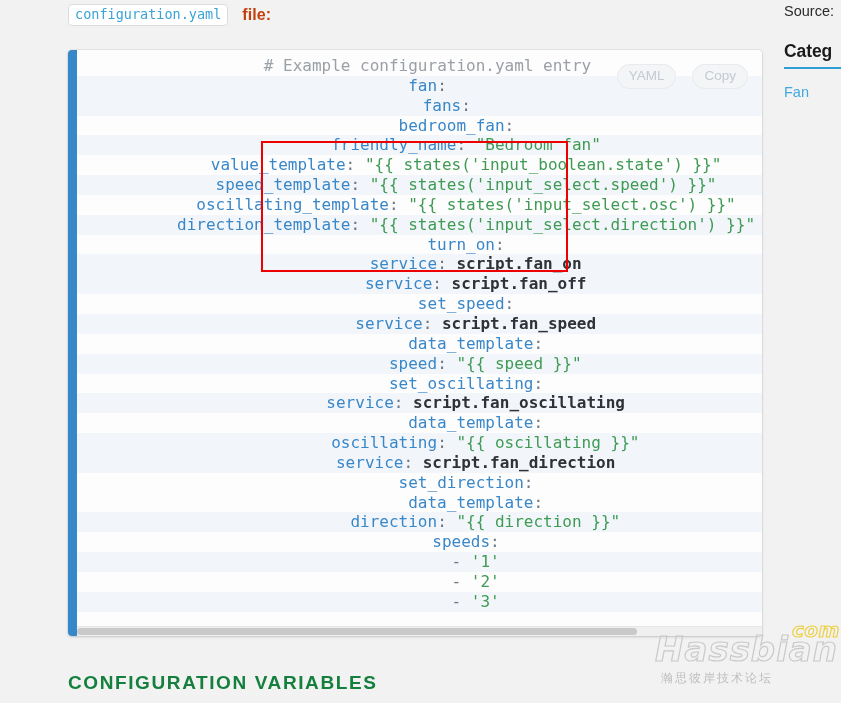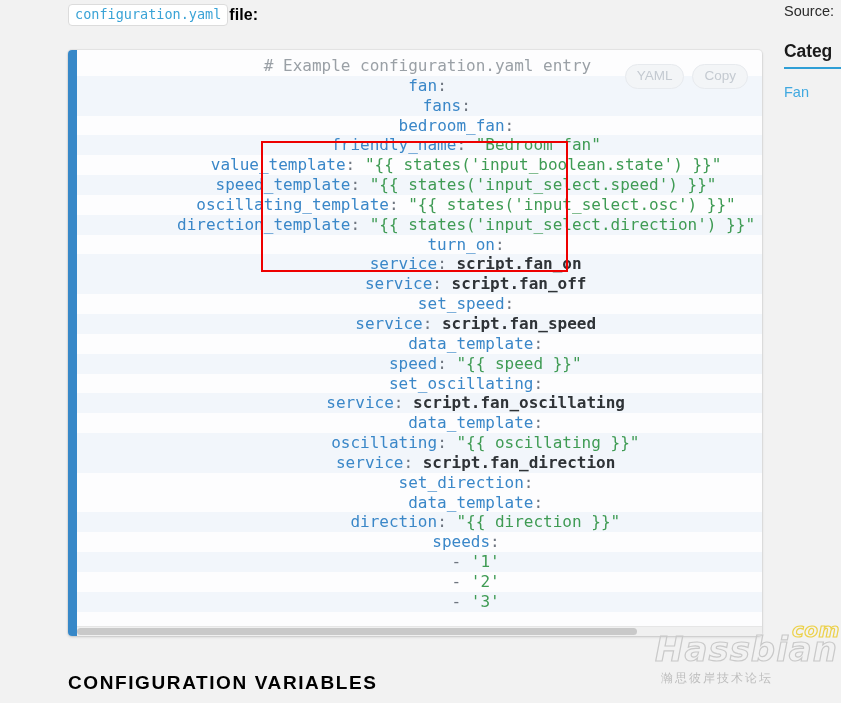--- a/index.html
+++ b/index.html
@@ -36,23 +36,23 @@
     font-size: 13.5px;
     color: #3aa3d6;
     background: #ffffff;
     border: 1px solid #dcdcdc;
     border-radius: 4px;
     padding: 2px 6px 3px 6px;
     line-height: 1.15;
   }
   .intro-text {
     font-size: 16px;
-    color: #000000;
-    font-weight: 700;
-    margin-left: 1px;
+    color: #c2410c;
+    font-weight: 700;
+    margin-left: 14px;
     letter-spacing: .1px;
   }
 
   
   .sidebar {
     position: absolute;
     left: 784px;
     top: 0px;
     width: 60px;
     overflow: hidden;
@@ -143,21 +143,21 @@
   .t-val     { color: #2f3337; font-weight: 700; }
   .t-str     { color: #3f9b54; }
   .t-dash    { color: #6f7680; }
 
   
   .code-btns {
     position: absolute;
     right: 14px;
     top: 14px;
     display: flex;
-    gap: 8px;
+    gap: 16px;
     z-index: 5;
   }
   .code-btn {
     font-family: "Liberation Sans", sans-serif;
     font-size: 13.5px;
     color: #c4cad1;
     background: #f3f5f7;
     border: 1px solid #e7eaee;
     border-radius: 13px;
     padding: 3px 11px 4px 11px;
@@ -245,21 +245,21 @@
   }
 
   
   .section-heading {
     position: absolute;
     left: 68px;
     top: 672px;
     font-size: 19px;
     font-weight: 700;
     letter-spacing: 1.6px;
-    color: #000000;
+    color: #15803d;
     white-space: nowrap;
   }
 </style>
 </head>
 <body>
 
 <div class="page">
 
   <div class="intro-line">
     <span class="code-chip">configuration.yaml</span>

